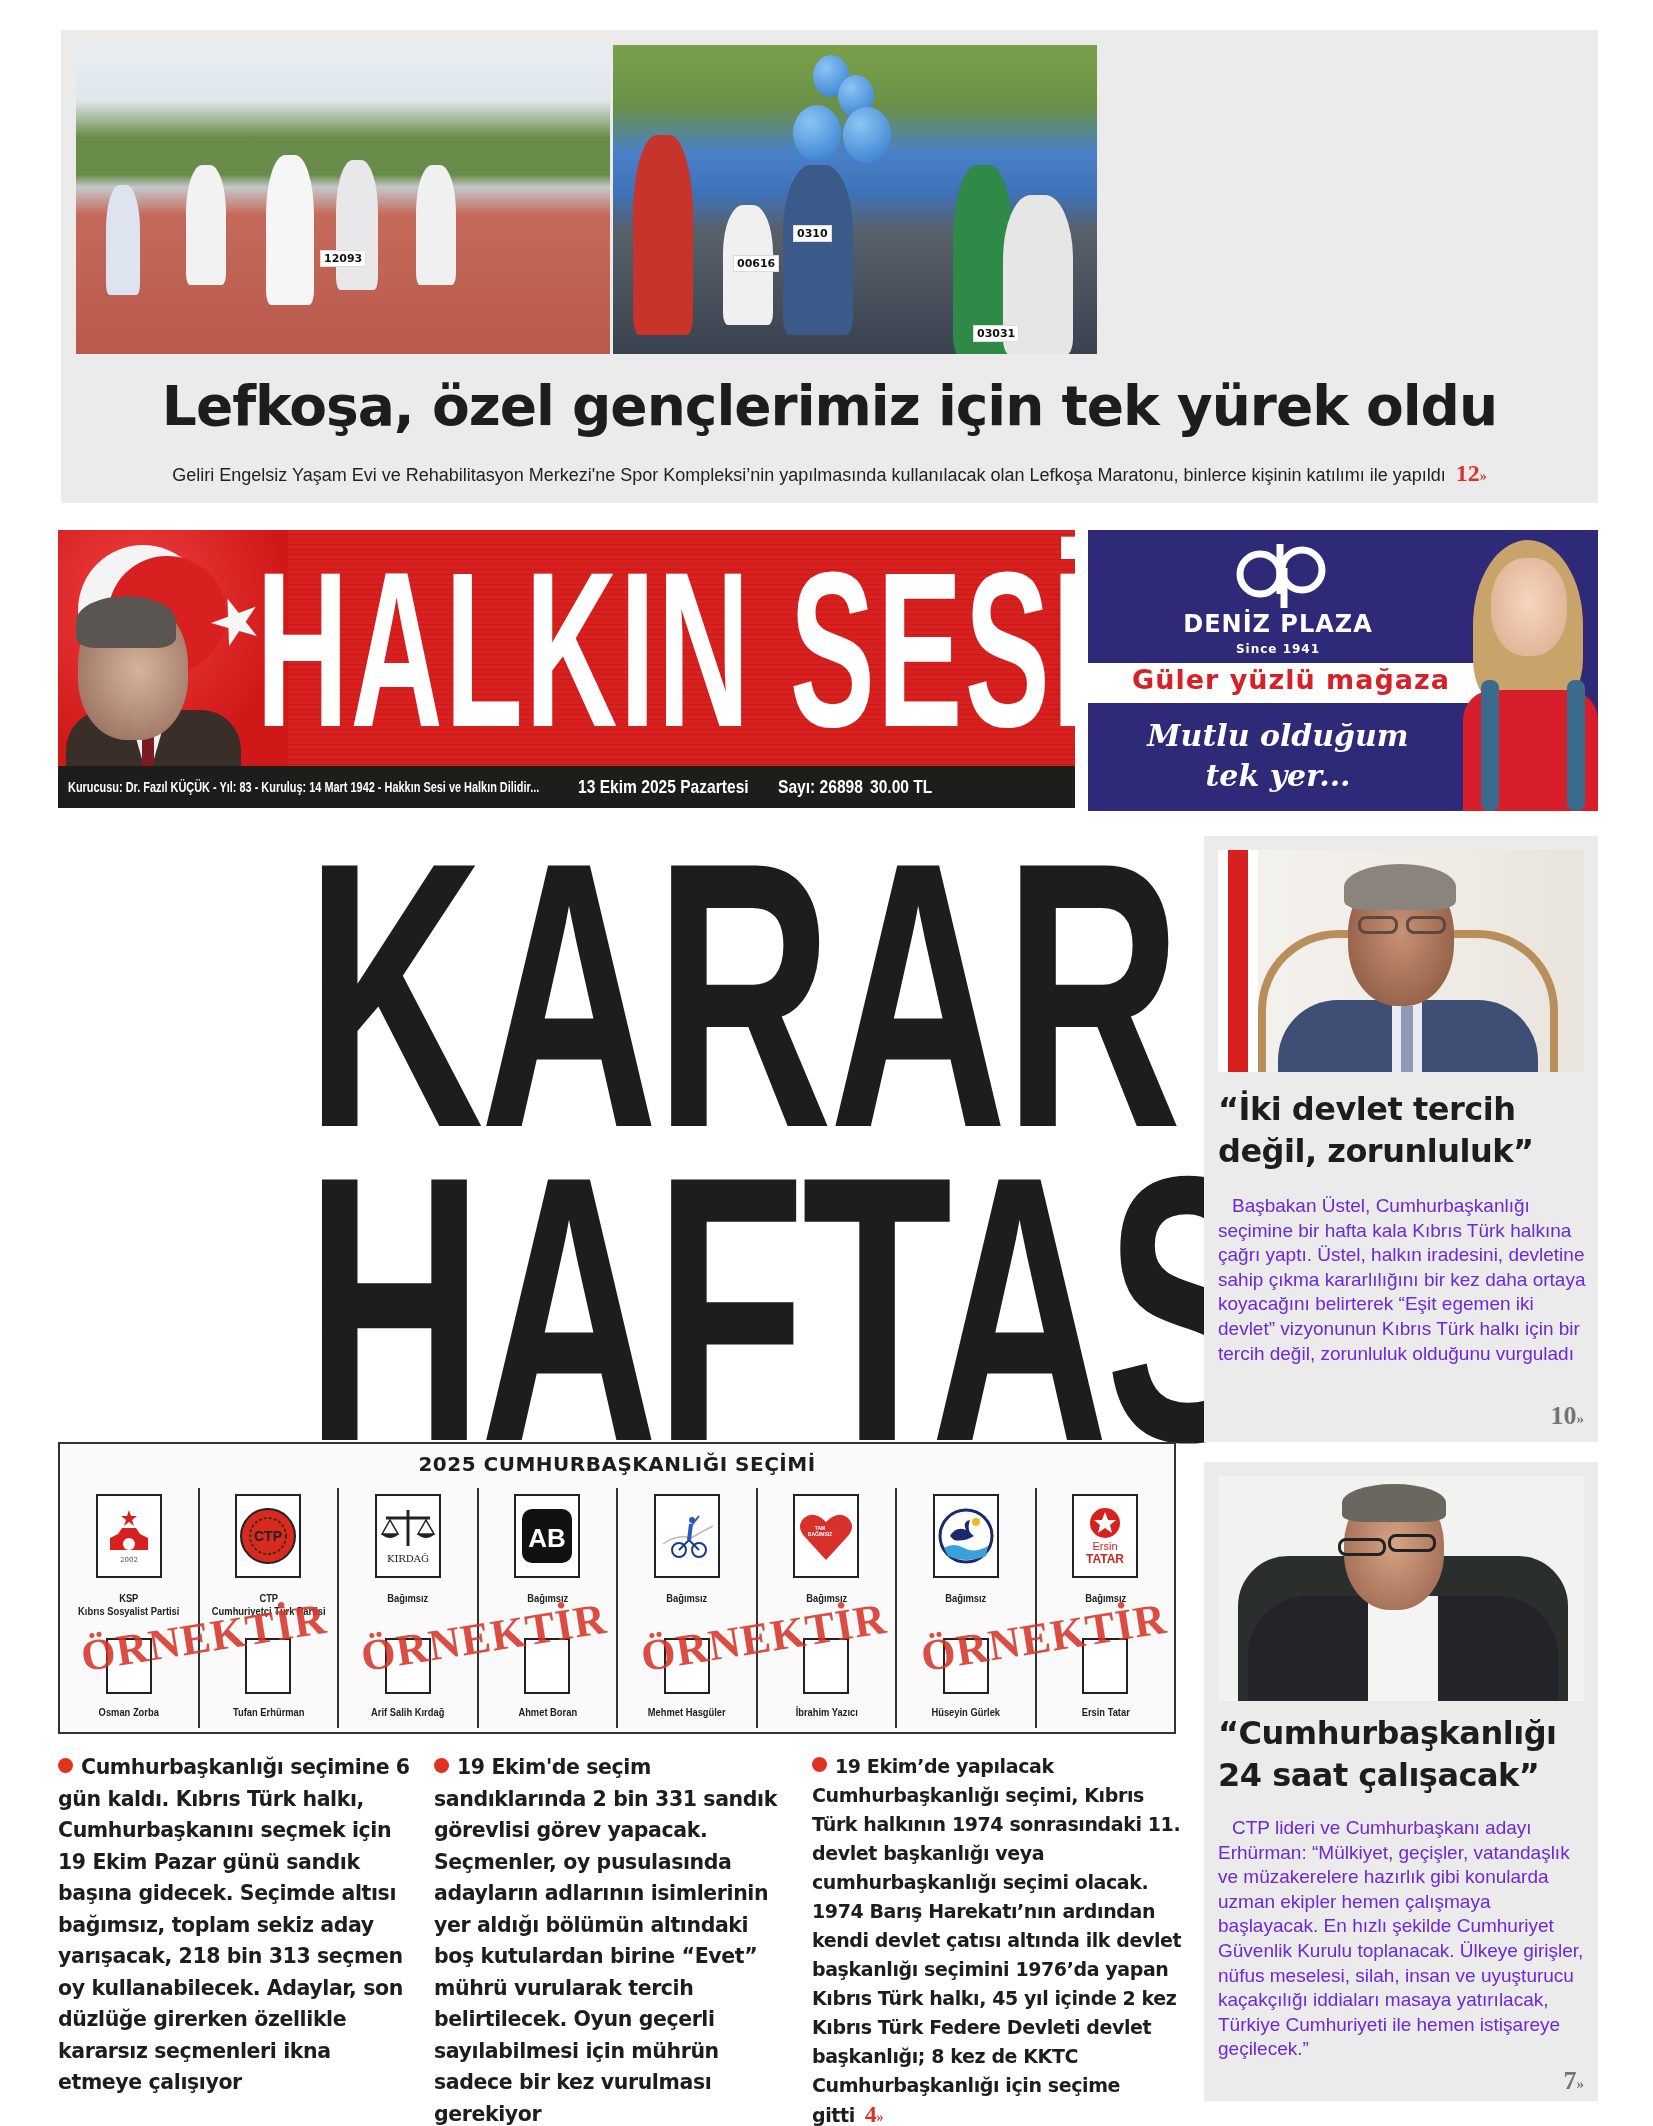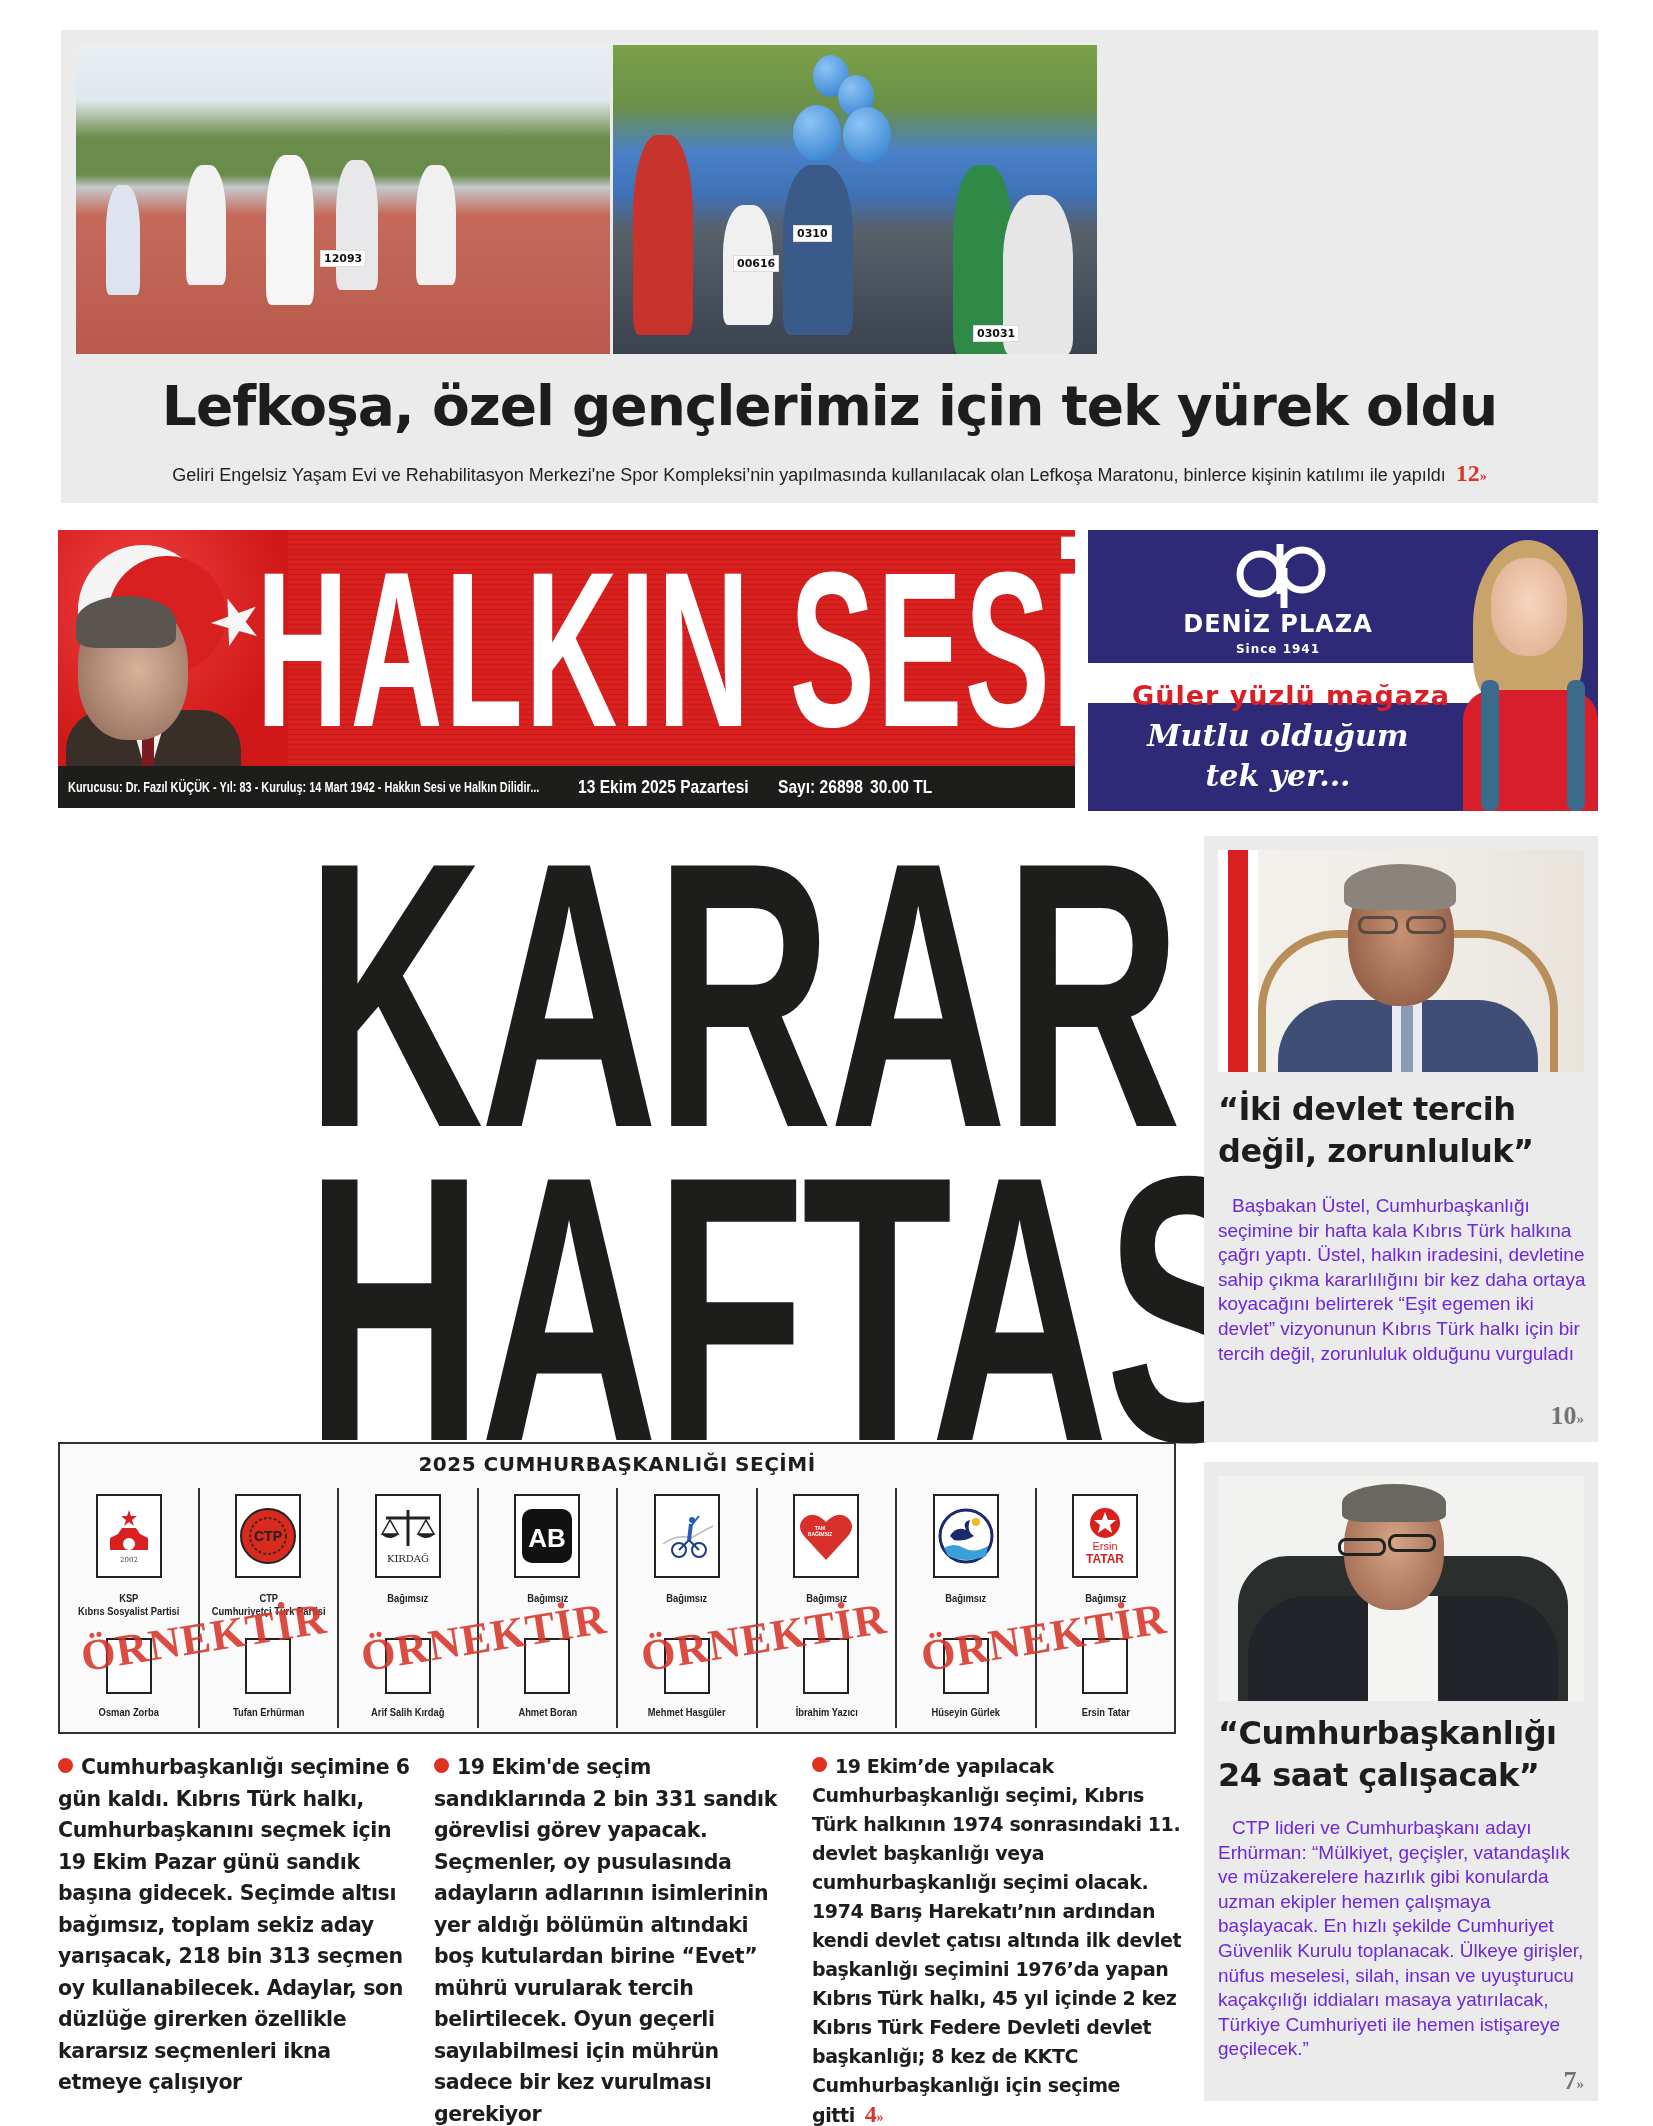--- a/index.html
+++ b/index.html
@@ -48,21 +48,21 @@
   .mast-date { font-size: 19px; transform: scaleX(0.82); transform-origin: left center; margin-left: -10px; }
   .mast-issue { font-size: 19px; transform: scaleX(0.82); transform-origin: left center; margin-left: -8px; }
   .mast-price { font-size: 19px; transform: scaleX(0.82); transform-origin: left center; margin-left: -12px; }
 
   
   .ad { left: 1088px; top: 530px; width: 510px; height: 281px; background: #2e2a78; overflow: hidden; }
   .ad-logo { left: 130px; top: 8px; width: 130px; height: 70px; }
   .ad-brand { left: 60px; top: 80px; width: 260px; text-align: center; color: #fff; font-family: "DejaVu Sans", sans-serif; font-weight: bold; font-size: 24px; letter-spacing: 1px; }
   .ad-since { left: 60px; top: 112px; width: 260px; text-align: center; color: #fff; font-family: "DejaVu Sans", sans-serif; font-weight: bold; font-size: 12px; letter-spacing: 1px; }
   .ad-band { left: 0; top: 133px; width: 400px; height: 40px; background: #ffffff; }
-  .ad-slogan { left: 8px; top: 150px; width: 390px; text-align: center; color: #d82028; font-family: "DejaVu Sans", sans-serif; font-weight: bold; font-size: 27px; letter-spacing: 1px; white-space: nowrap; }
+  .ad-slogan { left: 8px; top: 134px; width: 390px; text-align: center; color: #d82028; font-family: "DejaVu Sans", sans-serif; font-weight: bold; font-size: 27px; letter-spacing: 1px; white-space: nowrap; }
   .ad-tagline { left: 20px; top: 186px; width: 340px; text-align: center; color: #fff; font-family: "DejaVu Serif", serif; font-weight: bold; font-style: italic; font-size: 30px; line-height: 40px; }
   .ad-girl { left: 375px; top: 10px; width: 135px; height: 271px; }
   .ad-girl .hair { position: absolute; left: 10px; top: 0; width: 110px; height: 170px; border-radius: 50% 50% 30% 30%; background: #c9a46a; }
   .ad-girl .face { position: absolute; left: 28px; top: 18px; width: 76px; height: 98px; border-radius: 45%; background: radial-gradient(ellipse at 50% 45%, #f6d6bf, #dca98a); }
   .ad-girl .shirt { position: absolute; left: 0; top: 150px; width: 135px; height: 121px; background: #d81e2a; border-radius: 30px 30px 0 0; }
   .ad-girl .strap { position: absolute; top: 140px; width: 18px; height: 131px; background: #3a6a8c; border-radius: 8px; }
 
   
   .karar { left: 58px; top: 836px; width: 1125px; height: 600px; font-family: "Liberation Sans", sans-serif; font-weight: bold; color: #1d1d1b; }
   .karar-line { position: absolute; left: 0; width: 1125px; text-align: center; font-size: 440px; line-height: 1; letter-spacing: -6px; transform: scaleX(0.56) scaleY(0.86); transform-origin: center top; white-space: nowrap; }

